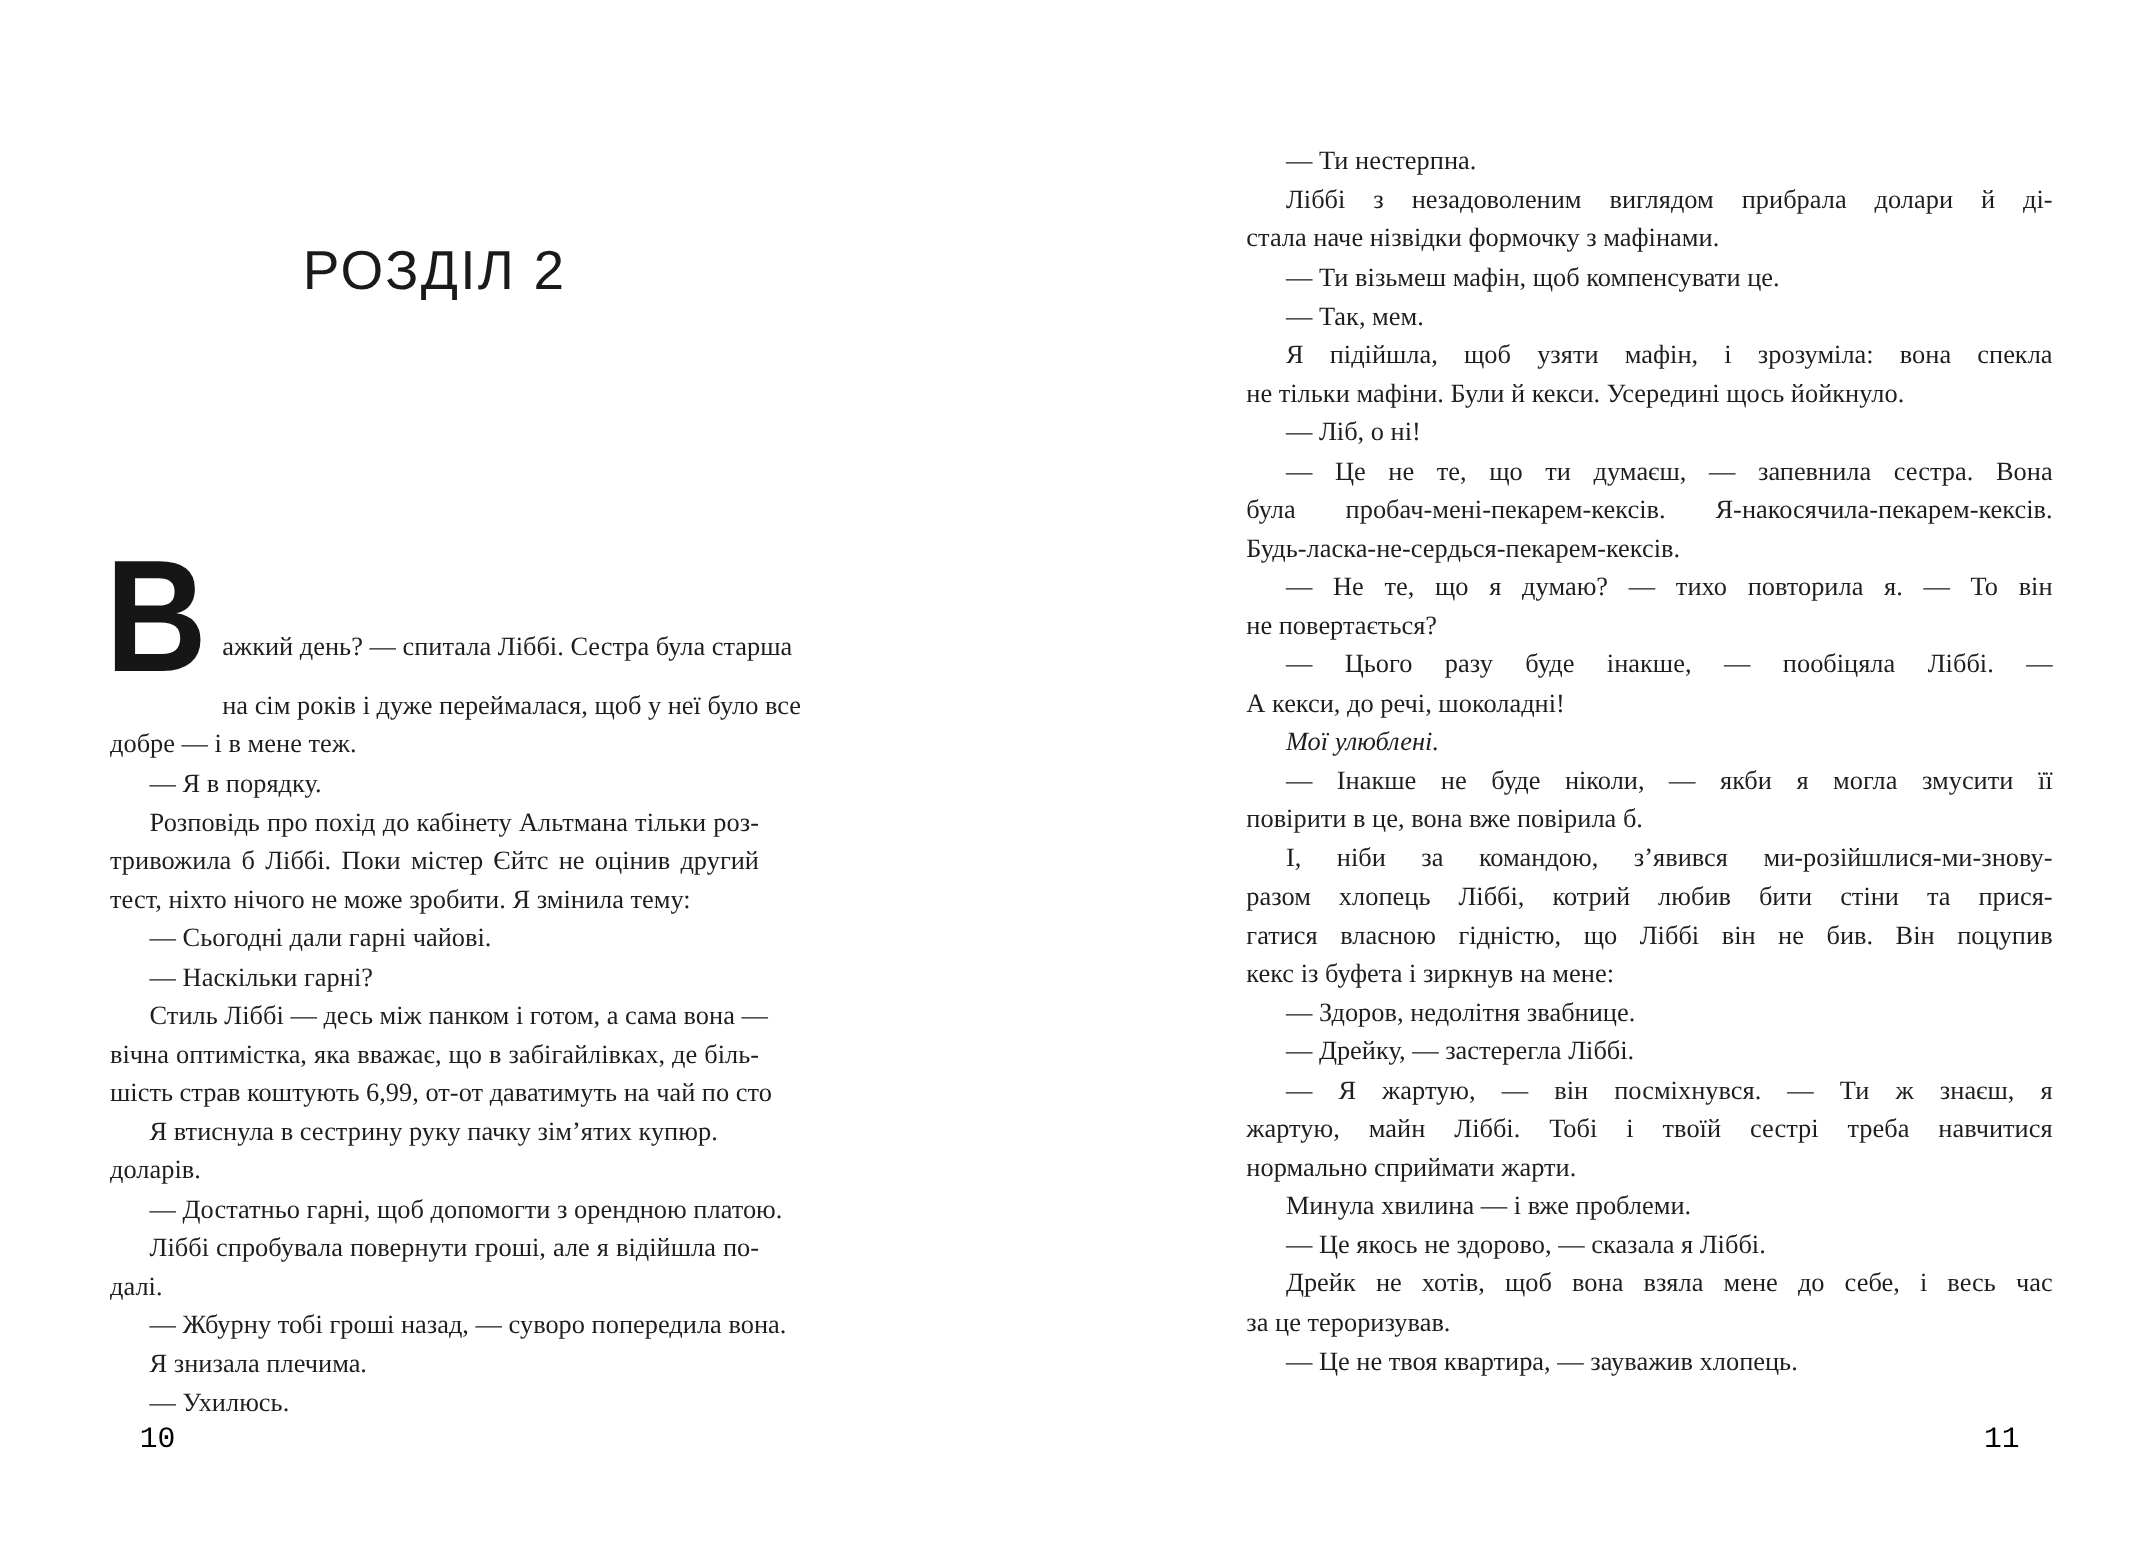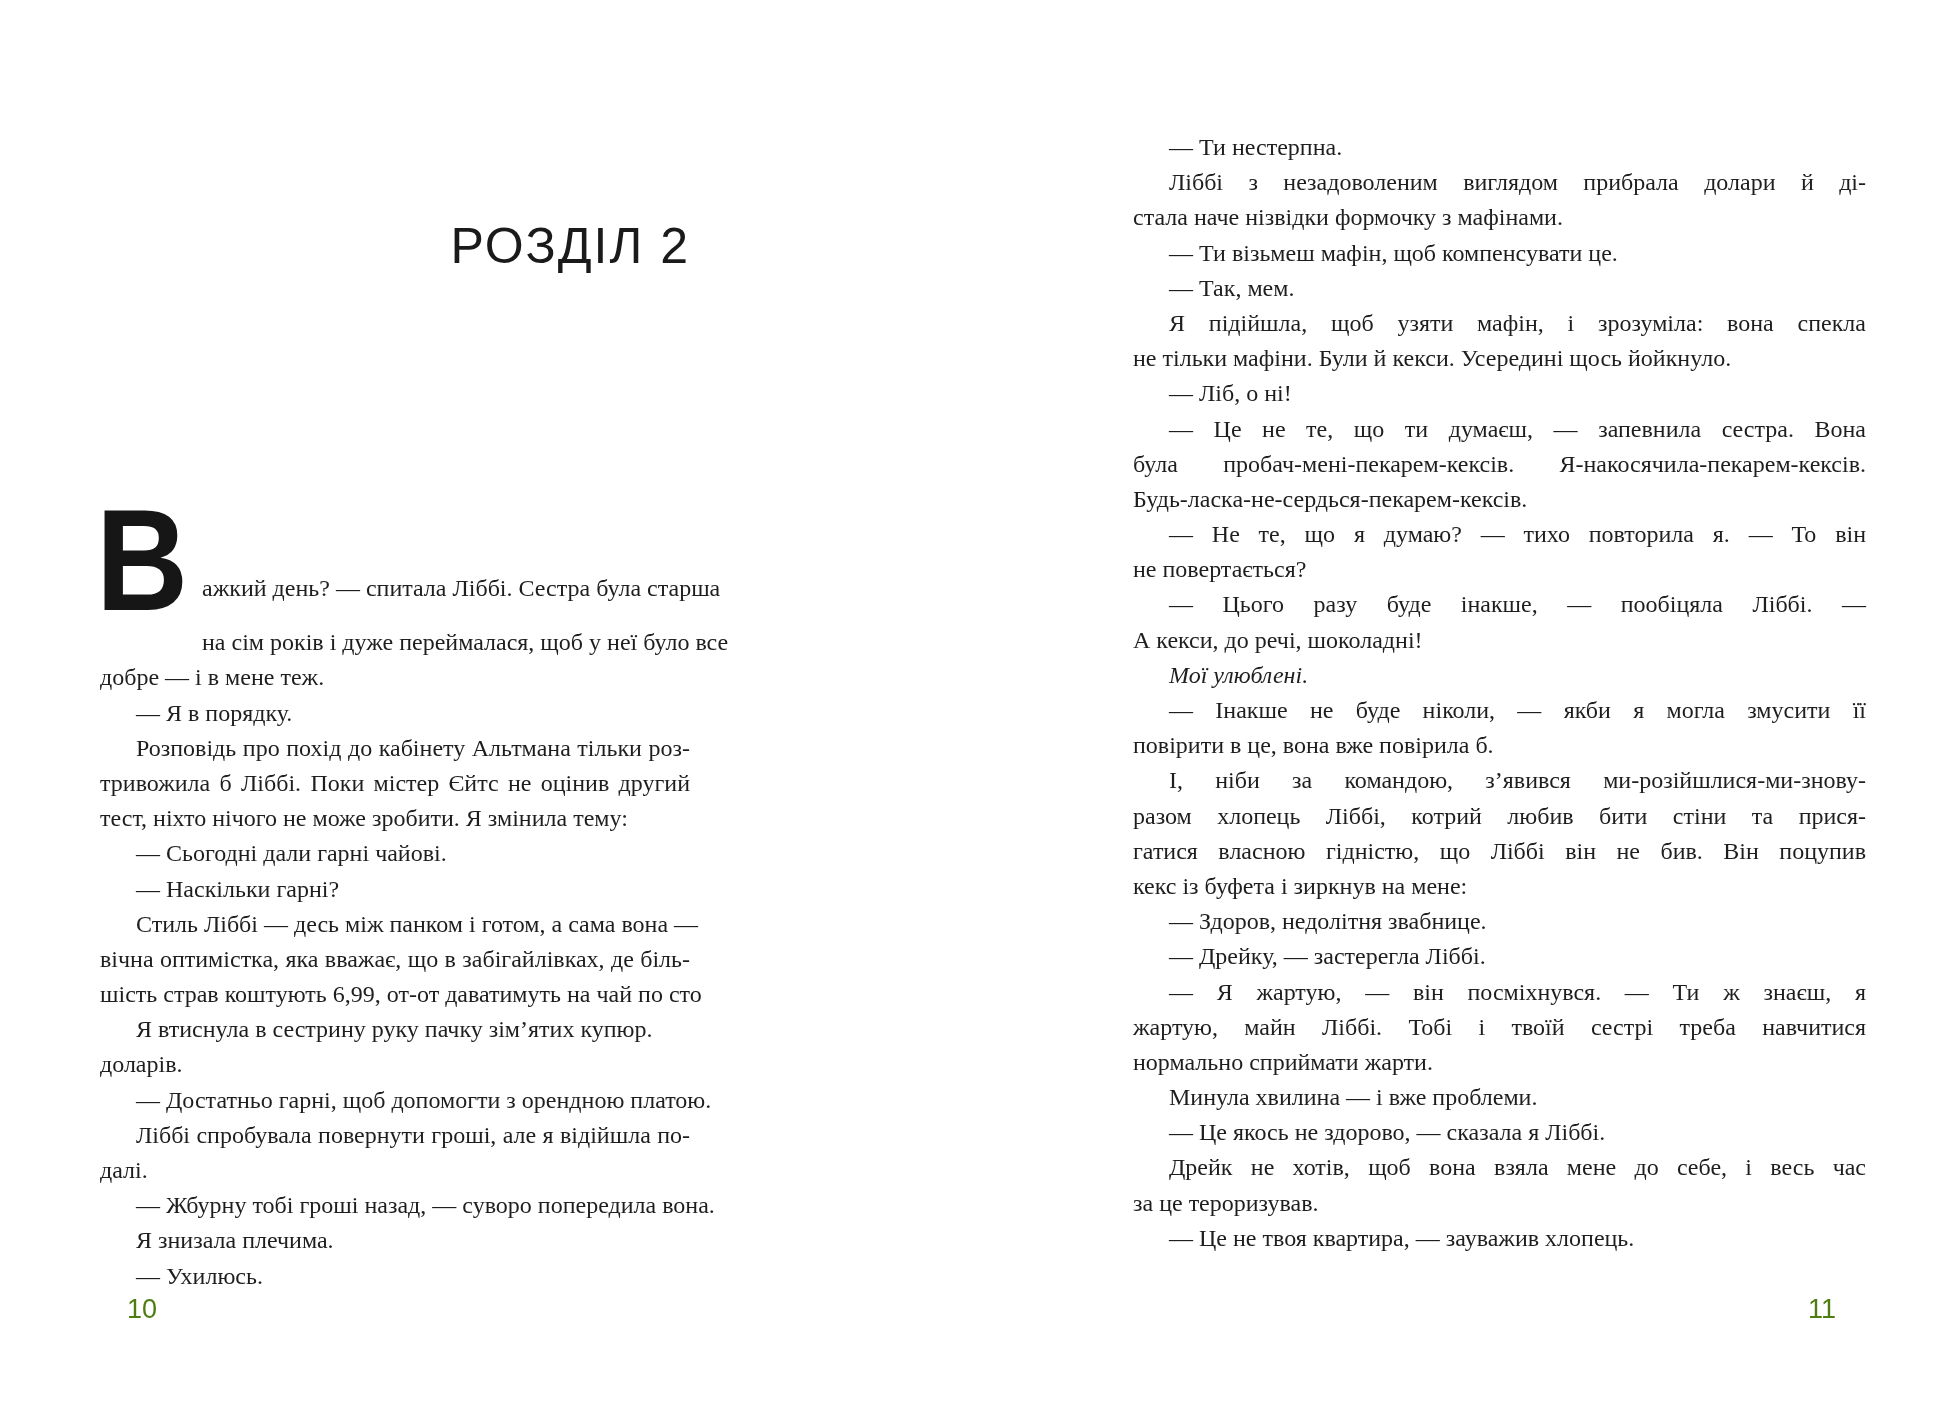--- a/index.html
+++ b/index.html
@@ -14,21 +14,21 @@
     background: #ffffff;
     overflow: hidden;
     color: #1e1e1e;
     font-family: "Liberation Serif", "DejaVu Serif", serif;
   }
   .chapter-title {
     position: absolute;
     left: 100px;
     top: 221px;
     width: 590px;
-    text-align: right;
+    text-align: center;
     font-family: "Liberation Sans", "DejaVu Sans", sans-serif;
     font-size: 50px;
     font-weight: 500;
     letter-spacing: 2px;
     line-height: 1;
     color: #1a1a1a;
     white-space: nowrap;
   }
   .drop-cap {
     position: absolute;
@@ -76,22 +76,22 @@
     margin-top: 19px;
   }
   .line.italic {
     font-style: italic;
   }
   .page-number {
     position: absolute;
     top: 1296px;
     font-size: 27px;
     line-height: 1;
-    color: #4d7c0f;
-    font-family: Liberation Sans, sans-serif;
+    color: #000000;
+    font-family: Liberation Mono, monospace;
   }
   .page-number.pn-left { left: 127px; }
   .page-number.pn-right { right: 110px; }
 </style>
 </head>
 <body>
 
 <div class="spread">
 
   <div class="page page-left">

